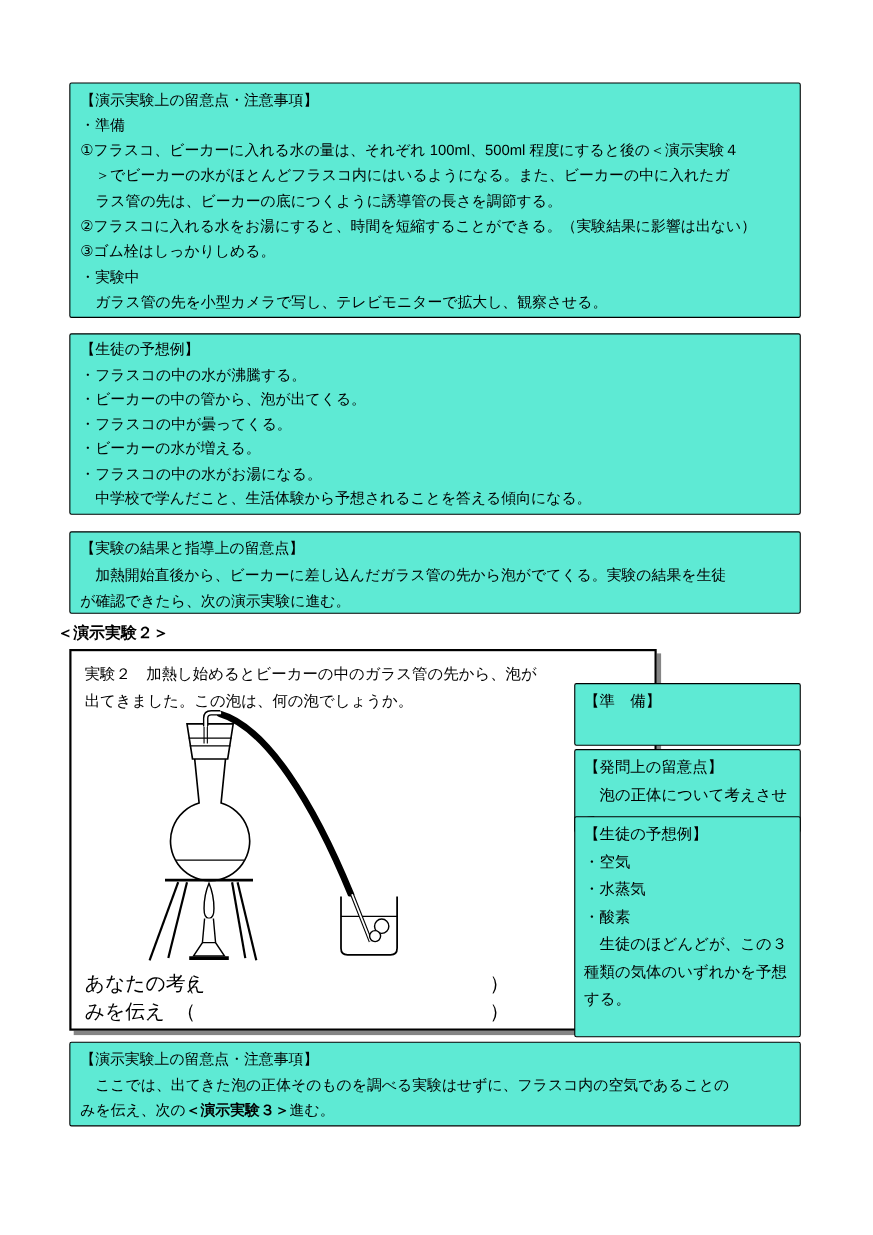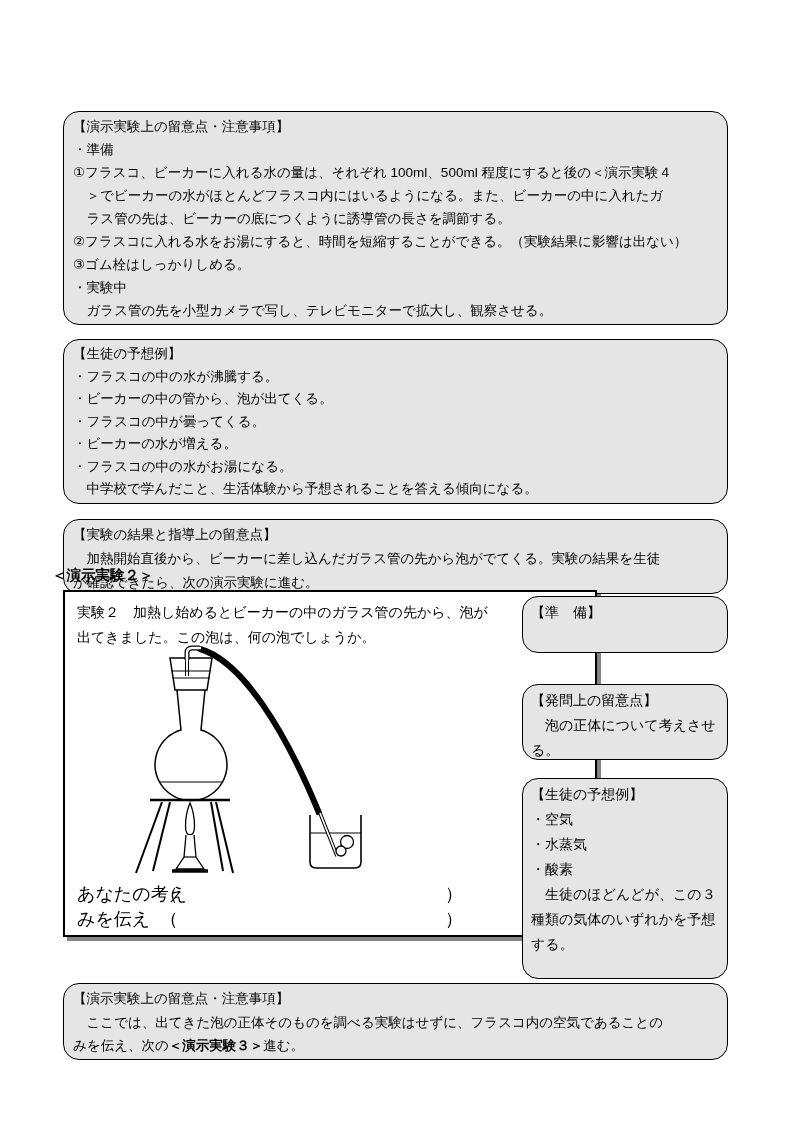--- a/index.html
+++ b/index.html
@@ -2,44 +2,44 @@
 <html><head>
 <meta charset="utf-8">
 <style>
   html,body{margin:0;padding:0;background:#ffffff;}
   #page{
     position:relative;width:794px;height:1123px;background:#ffffff;
     font-family:"Liberation Sans","DejaVu Sans",sans-serif;
     color:#000;overflow:hidden;
   }
   .rbox{
-    position:absolute;border:1.5px solid #000;border-radius:16px;
-    background:#e5e5e5;box-sizing:border-box;overflow:hidden;margin-top:36px;
+    position:absolute;border:1.5px solid #000;border-radius:2px;
+    background:#5eead4;box-sizing:border-box;overflow:hidden;
   }
   .ln{white-space:pre;}
   .body-text{font-size:13.5px;}
   .box-notes1{left:63px;top:75px;width:665px;height:214px;padding:3px 9px;line-height:23px;}
   .box-pred1{left:63px;top:303px;width:665px;height:165px;padding:3px 9px;line-height:22.5px;}
   .box-res1{left:63px;top:483px;width:665px;height:75px;padding:3px 9px;line-height:24px;}
   .heading2{
     position:absolute;left:52px;top:566px;font-size:14.5px;font-weight:bold;
   }
   .expbox{
     position:absolute;left:63px;top:590px;width:534px;height:347px;
     border:2px solid #000;background:#fff;box-sizing:border-box;
     box-shadow:4px 4px 0 0 #858585;
   }
   .expbox .question{position:absolute;left:12px;top:8px;font-size:14px;line-height:25px;}
   .ans-row{position:absolute;left:0;width:100%;height:25px;font-size:18px;}
   .ans-row .lbl{position:absolute;left:12px;}
   .ans-row .p-open{position:absolute;left:95px;}
   .ans-row .p-close{position:absolute;left:380px;}
   .sidebox{left:522px;width:206px;padding:3px 8px;font-size:14px;line-height:25px;}
-  .box-prep{top:560px;height:57px;}
-  .box-qnotes{top:648px;height:76px;}
+  .box-prep{top:621px;height:57px;}
+  .box-qnotes{top:681px;height:76px;}
   .box-pred2{top:742px;height:201px;}
   .box-notes2{left:63px;top:947px;width:665px;height:77px;padding:3px 9px;line-height:23.5px;}
   .bold-seg{font-weight:bold;}
 </style>
 </head>
 <body>
 
 <div id="page">
 
   <div class="rbox body-text box-notes1">

